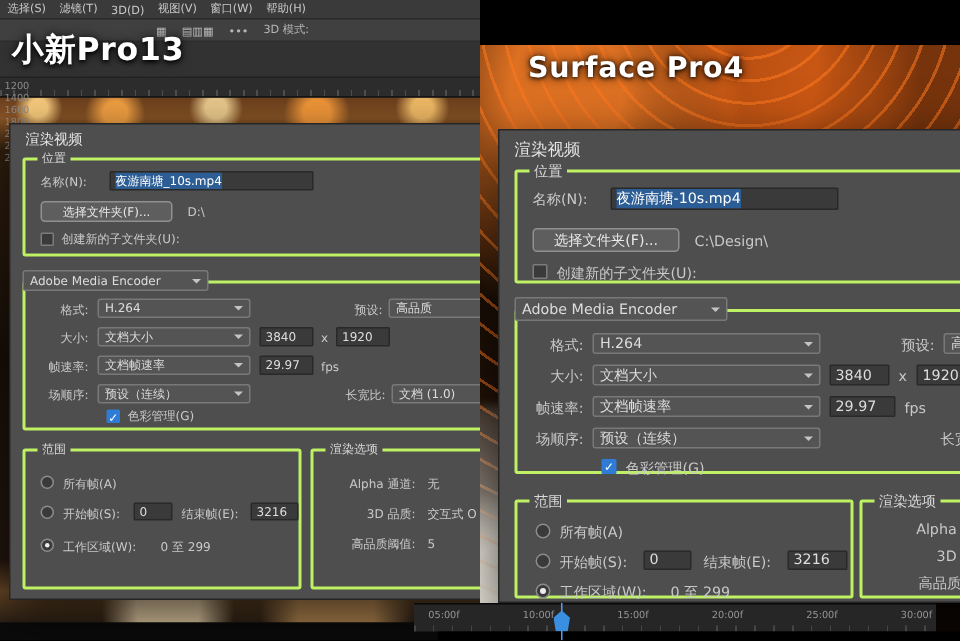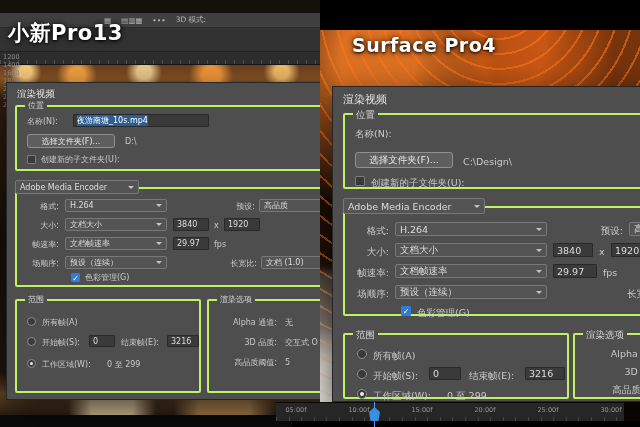--- a/index.html
+++ b/index.html
@@ -73,20 +73,28 @@
 </style>
 </head>
 <body>
 
 <div class="stage">
 
   <div class="panel" id="panel-left">
     <div class="photo" id="photo-left"></div>
     <div class="abs" id="photo-left-bottom-dark"></div>
 
+    <div class="menubar">
+      <span>选择(S)</span>
+      <span>滤镜(T)</span>
+      <span>3D(D)</span>
+      <span>视图(V)</span>
+      <span>窗口(W)</span>
+      <span>帮助(H)</span>
+    </div>
 
     <div class="optionsbar">
       <span style="margin-left:96px">▦</span>
       <span>▤▥▦</span>
       <span>•••</span>
       <span>3D 模式:</span>
     </div>
 
     <div class="subbar"></div>
 
@@ -204,20 +212,23 @@
     <div class="whiteblob"></div>
     <div class="abs" style="left:0; top:0; width:320px; height:30px; background:#000; z-index:2;"></div>
     <div class="devlabel" style="left:32px; top:8px; font-size:19px;margin-top:26px;">Surface Pro4</div>
 
     <div class="dlg" style="left:12px; top:86px; width:340px; height:316px; font-size:9.5px;">
       <div class="lbl" style="left:10px; top:7px; font-size:11px; color:#e5e5e5;">渲染视频</div>
 
       <div class="grp" style="left:10px; top:26px; width:316px; height:76px;">
         <span class="legend">位置</span>
         <span class="lbl" style="left:10px; top:14px;">名称(N):</span>
+        <div class="inp" style="left:62px; top:10px; width:152px; height:15px;">
+            <span class="sel">夜游南塘-10s.mp4</span>
+          </div>
         <div class="btn" style="left:10px; top:37px; width:98px; height:16px;">选择文件夹(F)...</div>
         <span class="lbl" style="left:118px; top:42px;">C:\Design\</span>
         <span class="cb" style="left:10px; top:61px; width:10px; height:10px;"></span>
         <span class="lbl" style="left:26px; top:63px;">创建新的子文件夹(U):</span>
       </div>
 
       <div class="grp" style="left:10px; top:119px; width:316px; height:110px;"></div>
       <div class="combo" style="left:10px; top:111px; width:142px; height:16px; z-index:2;">
           <span>Adobe Media Encoder</span>
           <span class="chev"></span>

